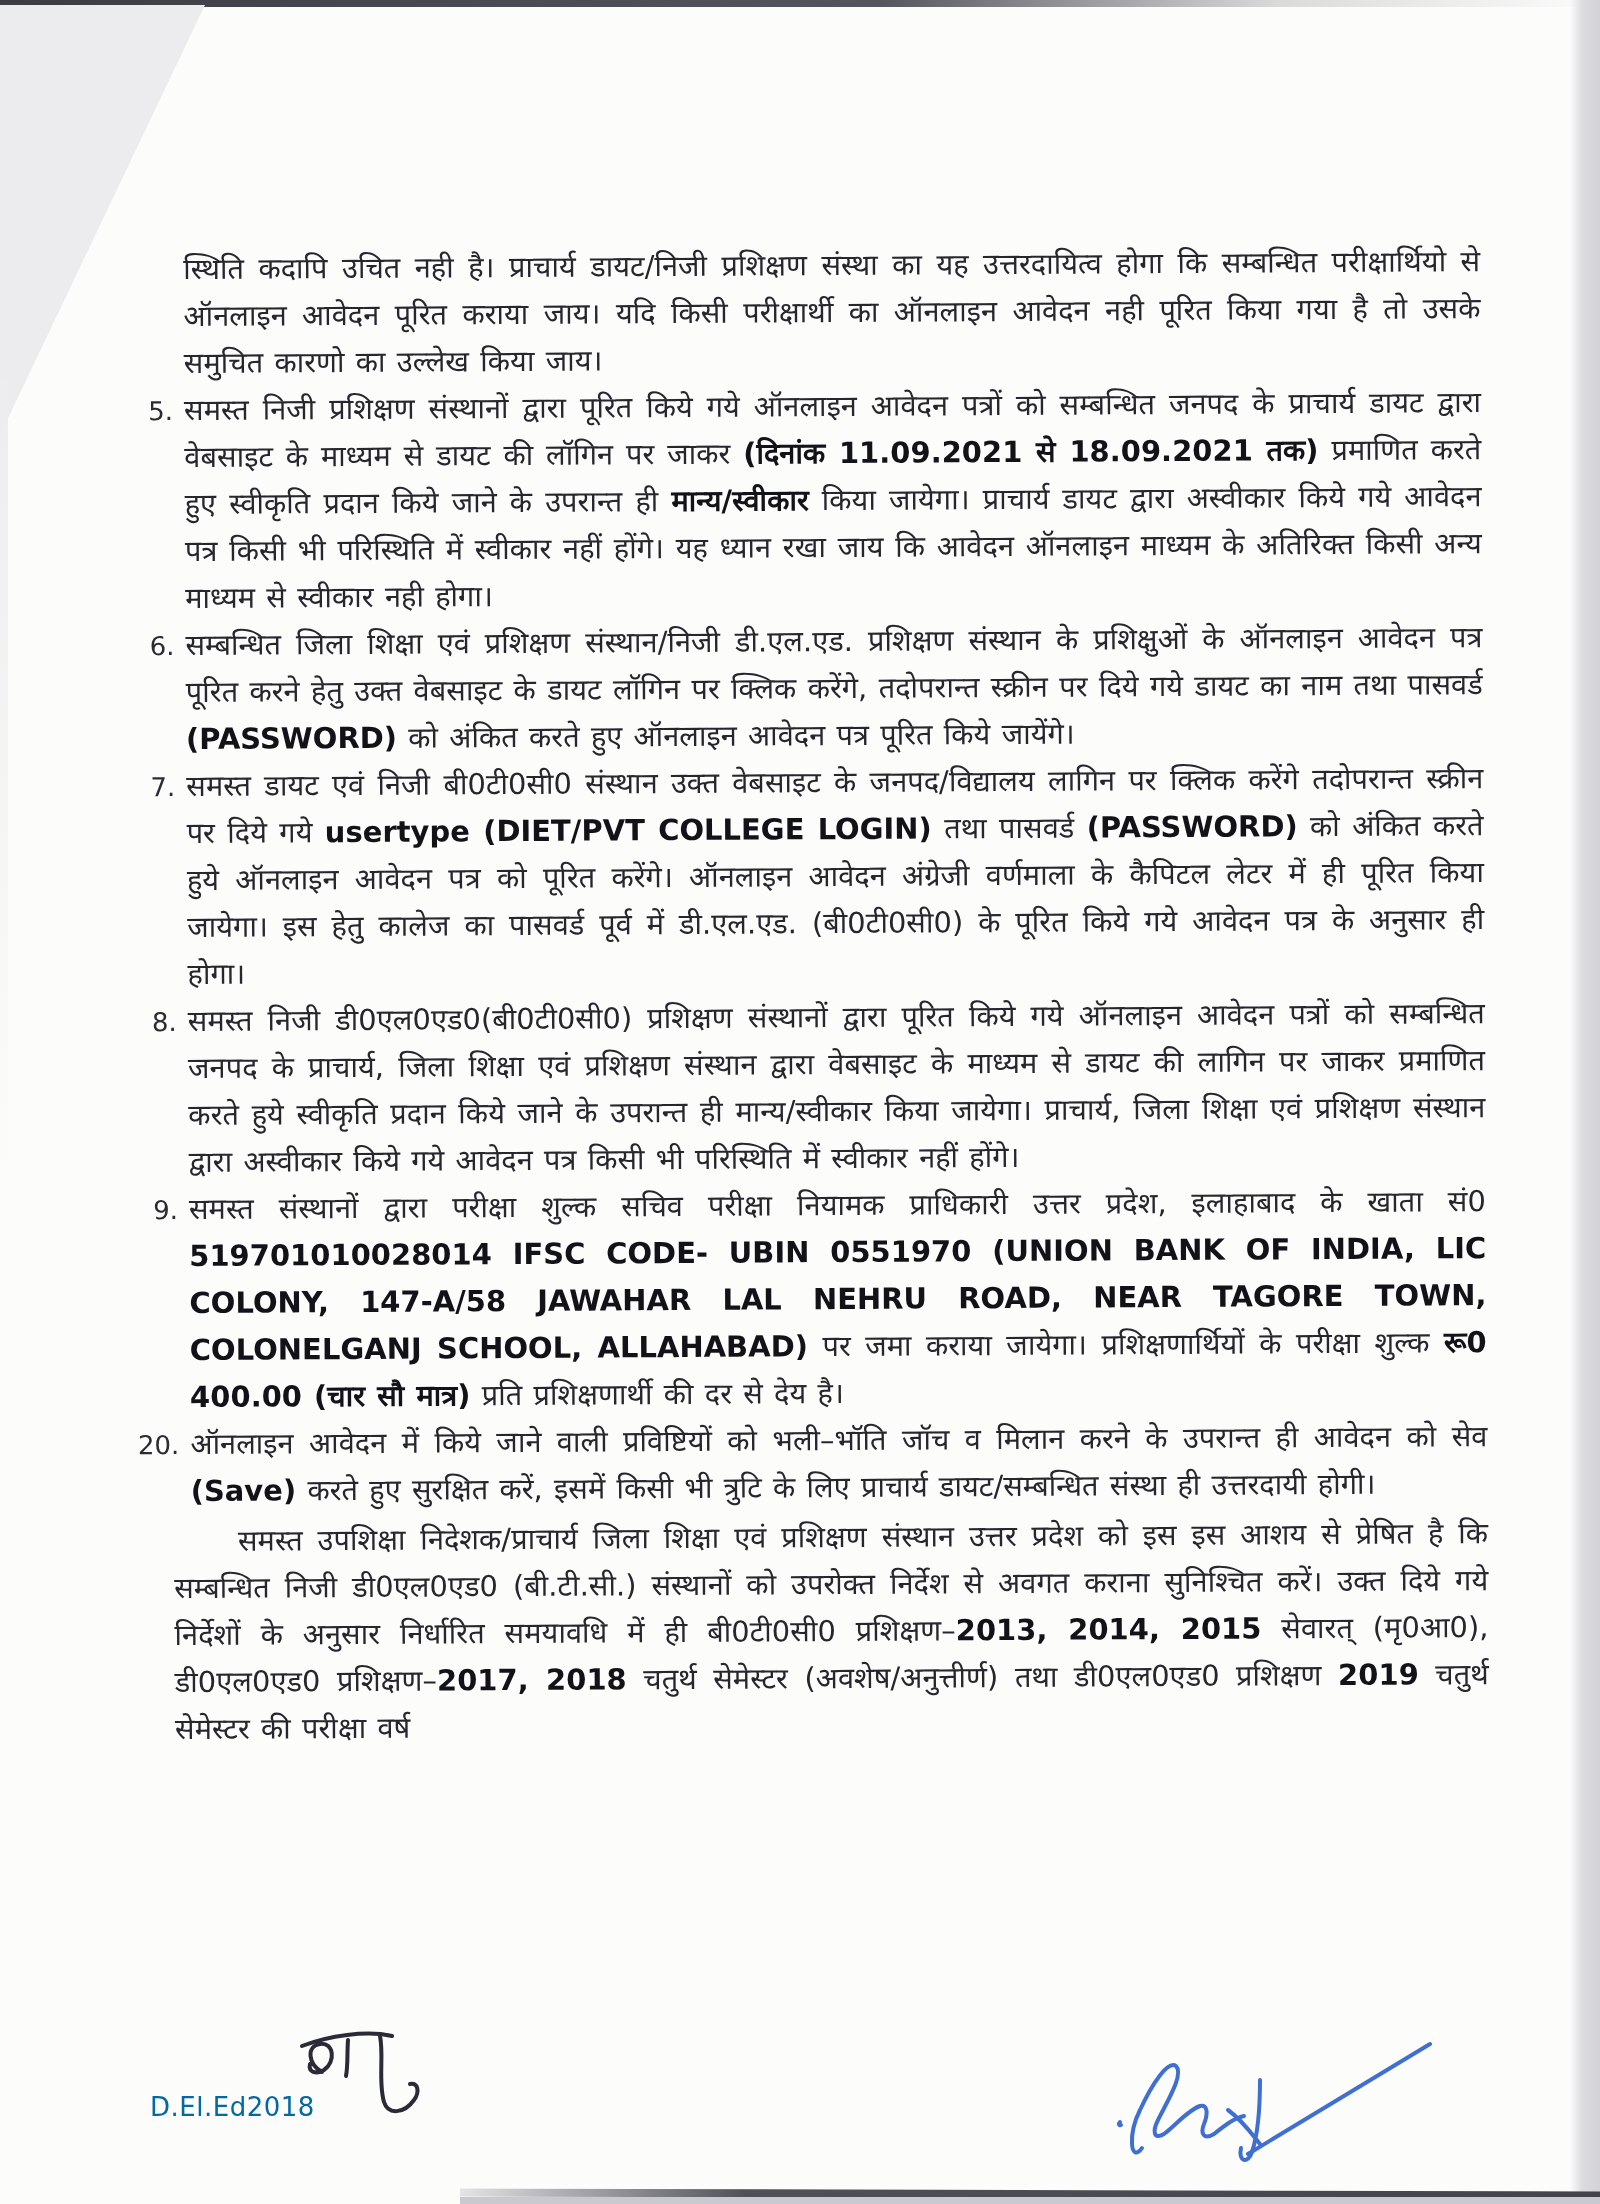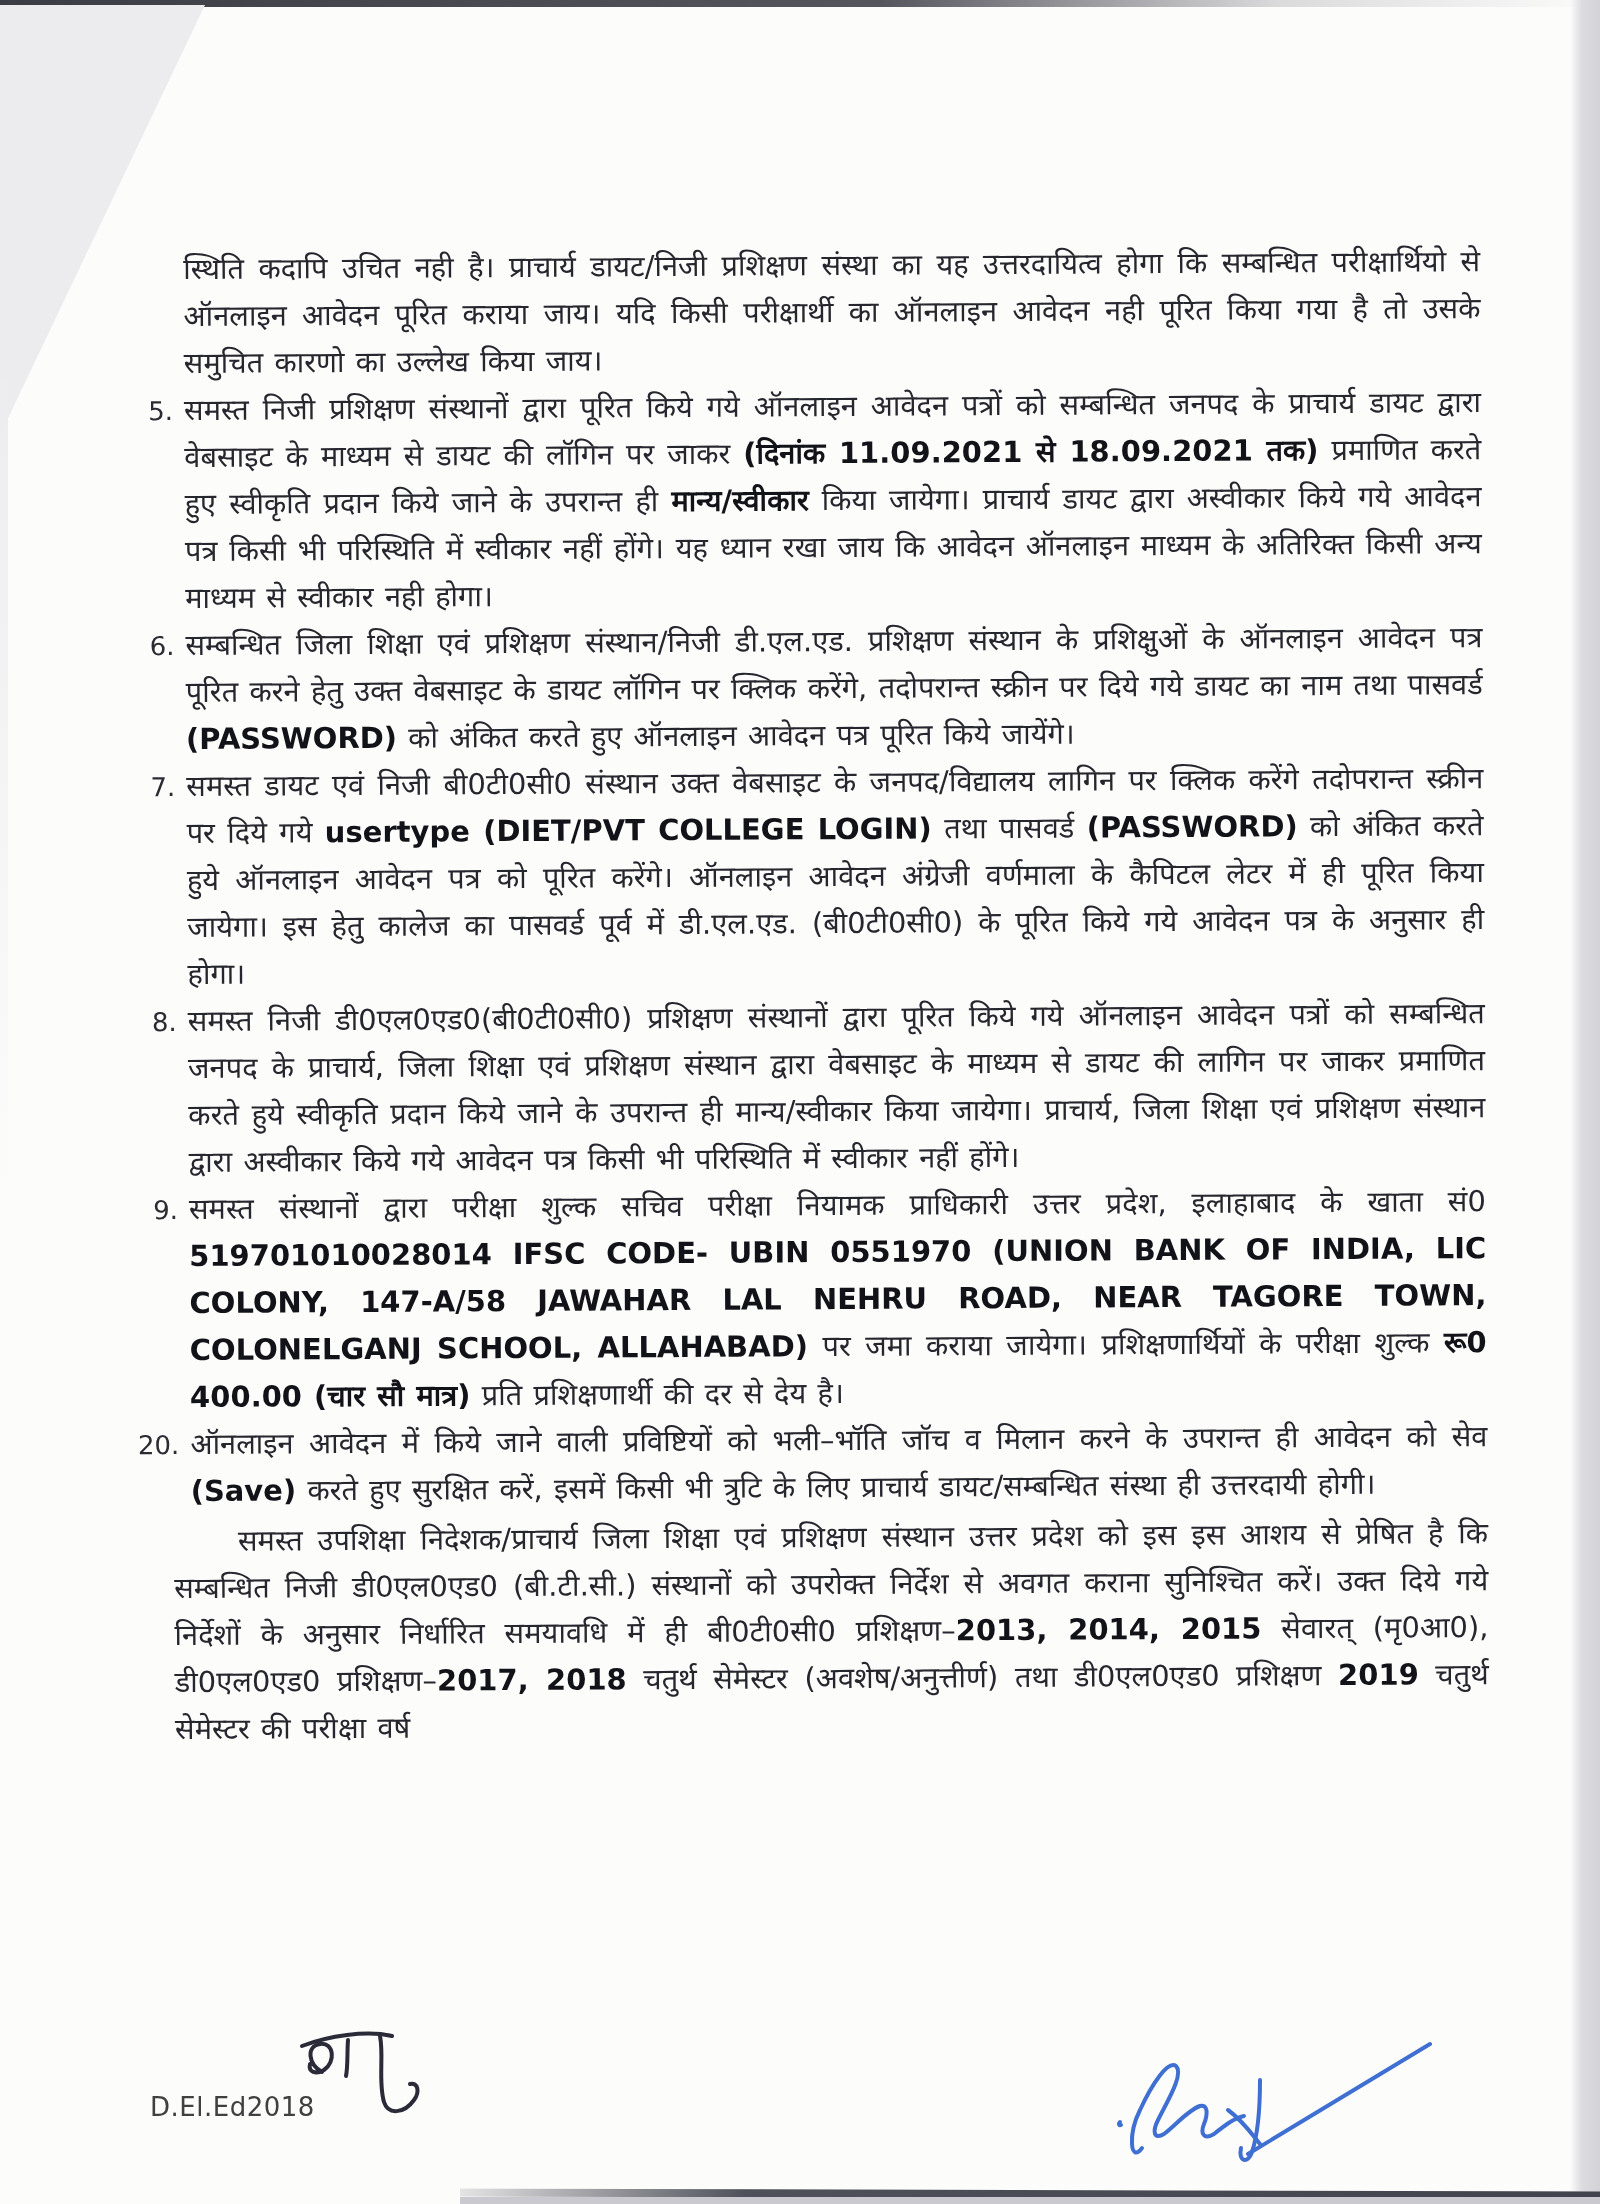--- a/index.html
+++ b/index.html
@@ -45,21 +45,21 @@
   .para{position:relative;}
   .para .b{font-weight:700;color:#121219;}
   .num{
     position:absolute;right:100%;margin-right:11px;top:1px;
     font-size:26px;color:#2b2b33;white-space:nowrap;
   }
   .para.closing{margin-left:-17px;text-indent:64px;margin-top:3px;}
   
   .footer-label{
     position:absolute;left:150px;top:2092px;
-    font-size:26px;color:#404040;letter-spacing:0.5px;
+    font-size:26px;color:#0369a1;letter-spacing:0.5px;
   }
   .sig-dark{position:absolute;left:288px;top:2012px;}
   .sig-blue{position:absolute;left:1108px;top:2022px;}
 </style>
 </head>
 <body>
 
 <div class="edge-top"></div>
 <div class="corner-fold"></div>
 <div class="left-strip"></div>

